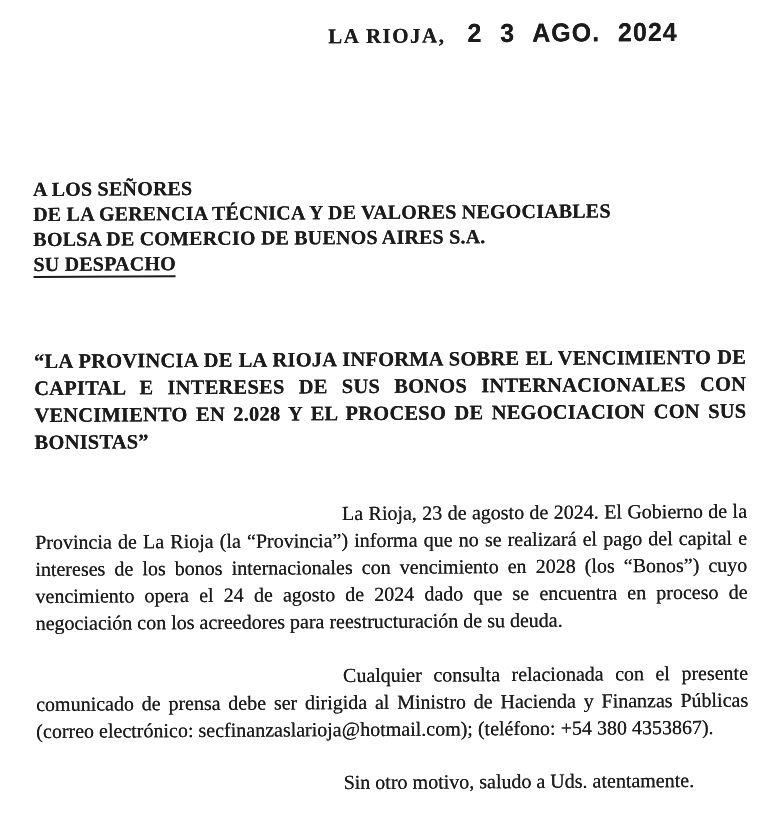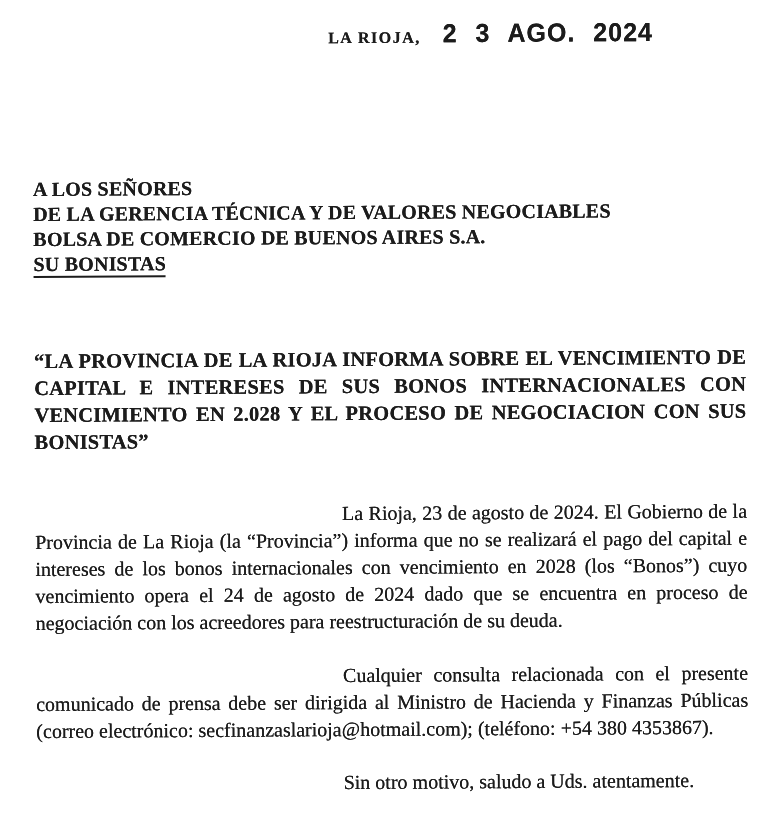--- a/index.html
+++ b/index.html
@@ -26,21 +26,21 @@
     text-shadow: 0 0 0.5px currentColor;
   }
   .dateline {
     display: flex;
     align-items: baseline;
     gap: 22px;
     padding-left: 296px;
     white-space: nowrap;
   }
   .dateline-place {
-    font-size: 16px;
+    font-size: 21px;
     font-weight: bold;
     letter-spacing: 1.5px;
   }
   .dateline-stamp {
     font-family: "Liberation Sans", sans-serif;
     font-size: 25px;
     font-weight: bold;
     letter-spacing: 1px;
     word-spacing: 10px;
     transform: scaleY(1.04);
@@ -99,21 +99,21 @@
     <div class="dateline">
       <span class="dateline-place">LA RIOJA,</span>
       <span class="dateline-stamp">2 3 AGO. 2024</span>
     </div>
 
     <div class="recipient">
       <div class="recipient-line">A LOS SEÑORES</div>
       <div class="recipient-line">DE LA GERENCIA TÉCNICA Y DE VALORES NEGOCIABLES</div>
       <div class="recipient-line">BOLSA DE COMERCIO DE BUENOS AIRES S.A.</div>
       <div class="recipient-line">
-        <span class="underlined">SU BONISTAS</span>
+        <span class="underlined">SU DESPACHO</span>
       </div>
     </div>
 
     <div class="subject">“LA PROVINCIA DE LA RIOJA INFORMA SOBRE EL VENCIMIENTO DE CAPITAL E INTERESES DE SUS BONOS INTERNACIONALES CON VENCIMIENTO EN 2.028 Y EL PROCESO DE NEGOCIACION CON SUS BONISTAS”</div>
 
     <div class="para para-1">La Rioja, 23 de agosto de 2024. El Gobierno de la Provincia de La Rioja (la “Provincia”) informa que no se realizará el pago del capital e intereses de los bonos internacionales con vencimiento en 2028 (los “Bonos”) cuyo vencimiento opera el 24 de agosto de 2024 dado que se encuentra en proceso de negociación con los acreedores para reestructuración de su deuda.</div>
 
     <div class="para para-2">Cualquier consulta relacionada con el presente comunicado de prensa debe ser dirigida al Ministro de Hacienda y Finanzas Públicas (correo electrónico: secfinanzaslarioja@hotmail.com); (teléfono: +54 380 4353867).</div>
 
     <div class="closing">Sin otro motivo, saludo a Uds. atentamente.</div>

